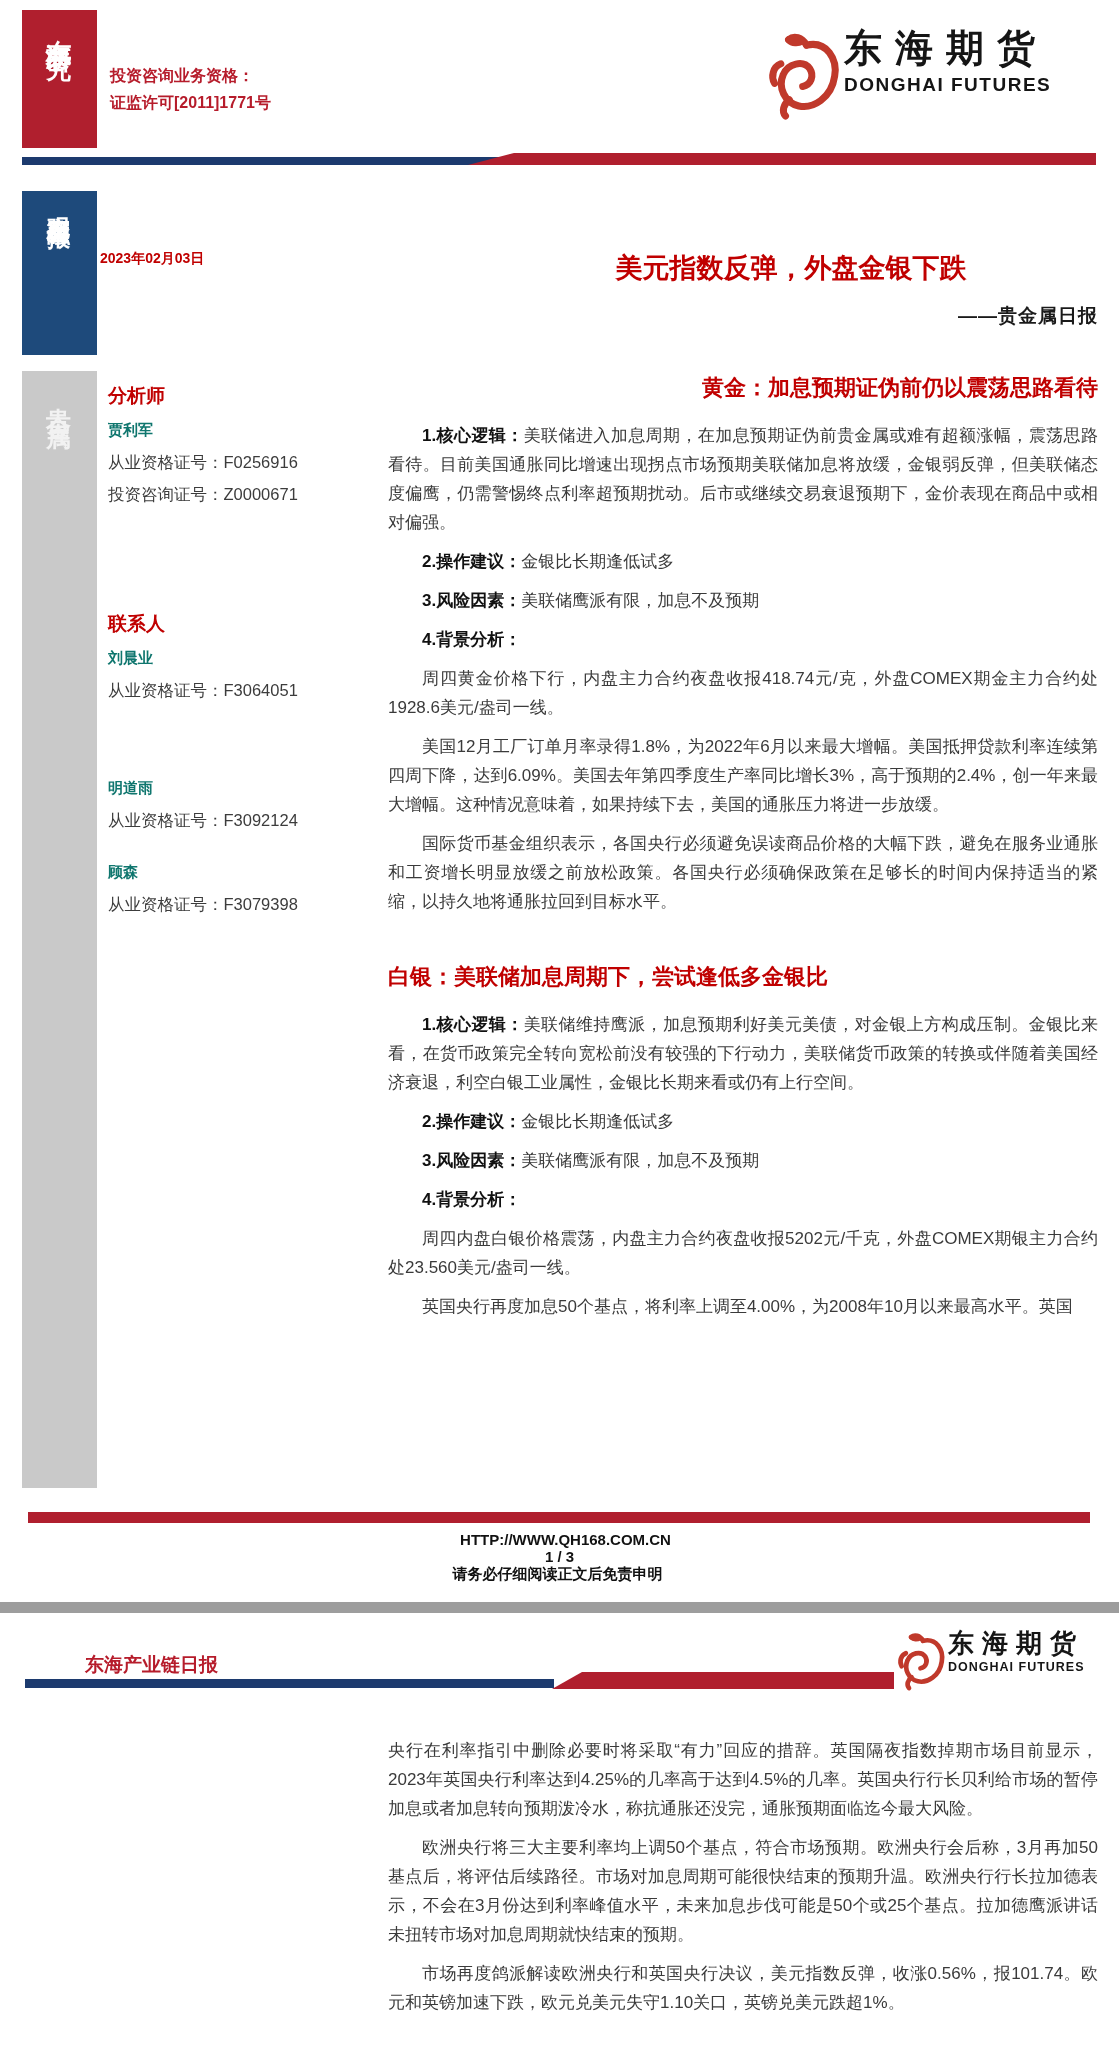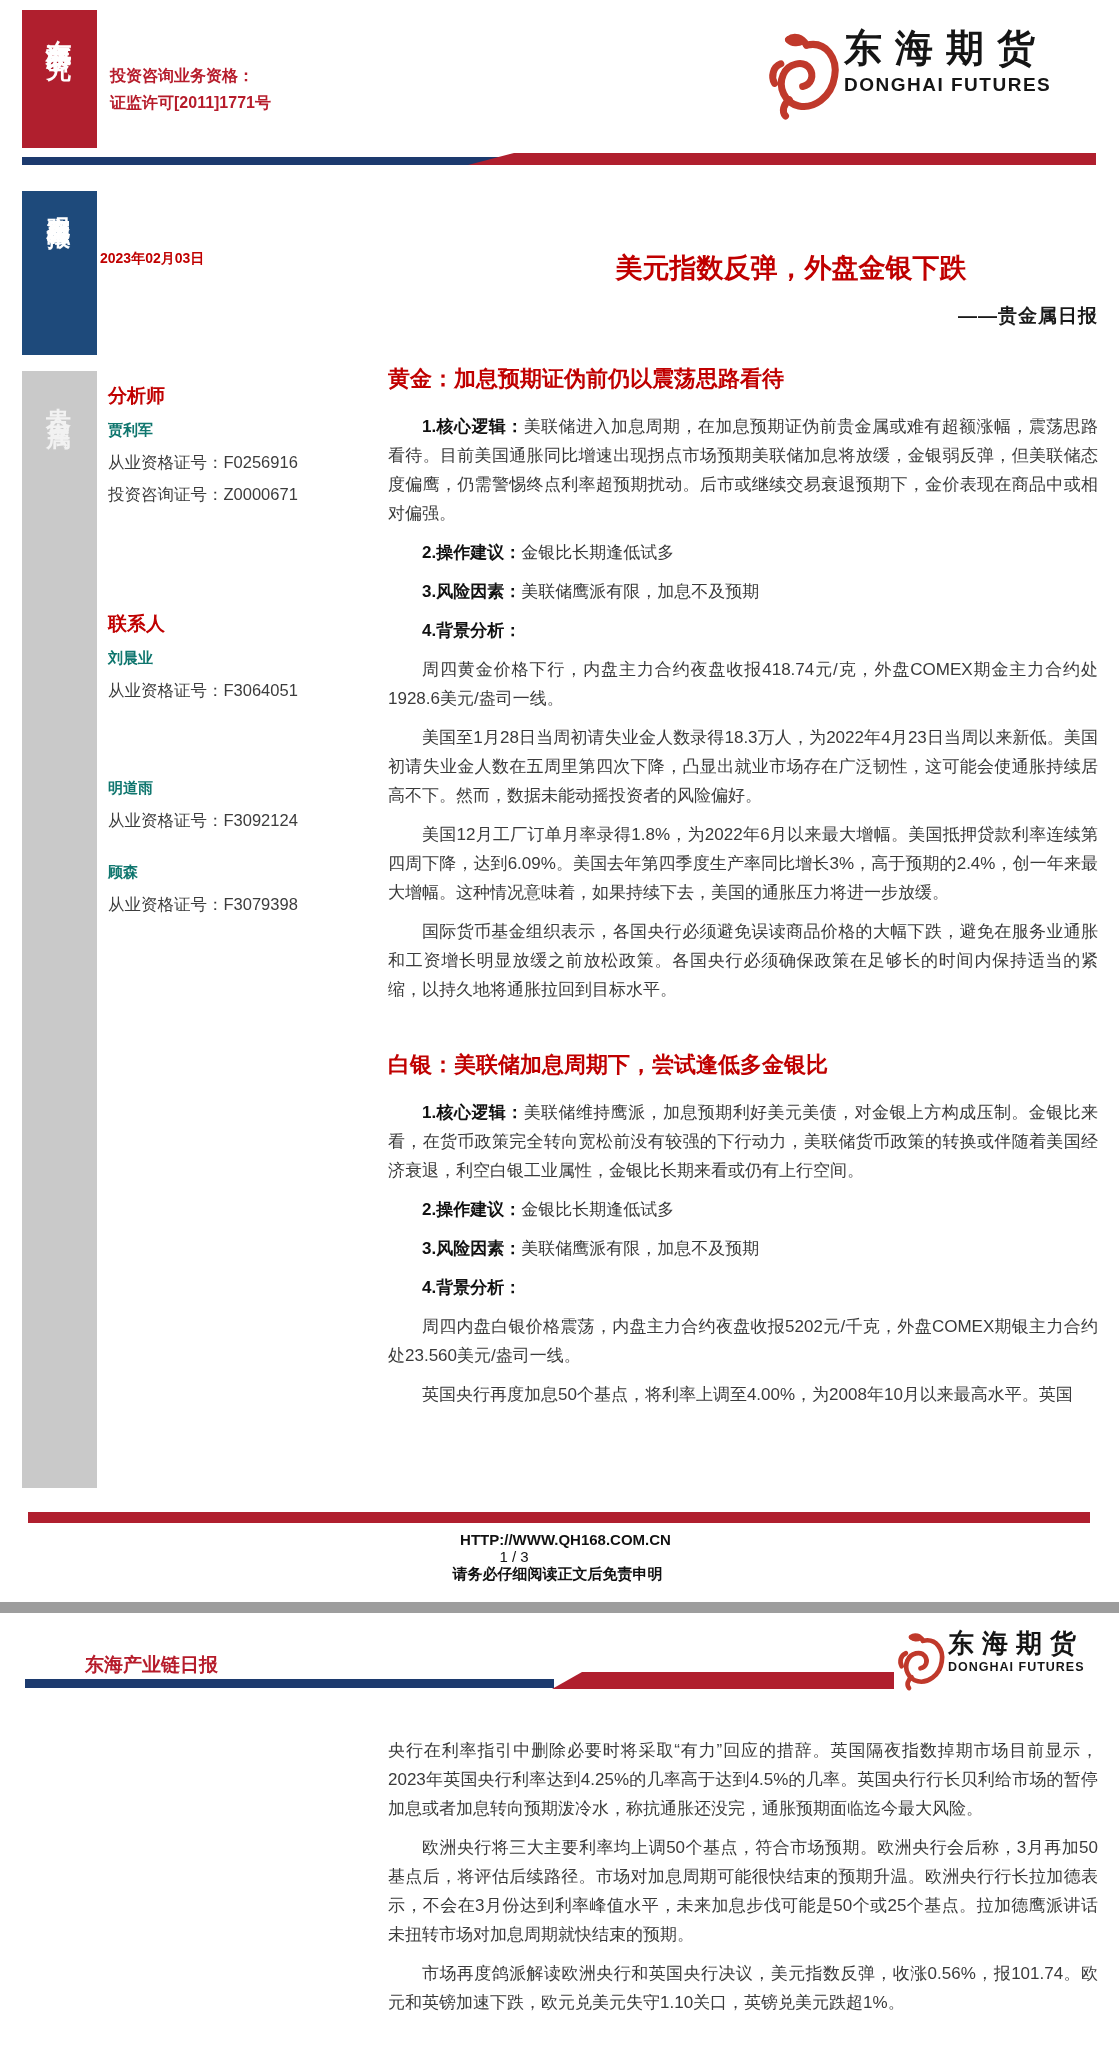--- a/index.html
+++ b/index.html
@@ -49,32 +49,32 @@
   .person-cert{font-size:16.5px;line-height:26px;margin-top:6px;}
   .gap-lg{margin-top:104px;}
   .gap-md{margin-top:72px;}
   .gap-sm{margin-top:26px;}
 
   
   #p1-main{left:388px;top:246px;width:710px;}
   .report-title{font-size:27px;font-weight:bold;color:#c00000;text-align:center;padding-left:96px;line-height:44px;}
   .report-subtitle{text-align:right;font-size:19px;font-weight:600;color:#1a1a1a;margin-top:12px;line-height:28px;letter-spacing:1px;}
   .sec-heading{font-size:22px;font-weight:bold;color:#c00000;line-height:34px;}
-  .mt-gold{margin-top:32px;}
+  .mt-gold{margin-top:41px;text-align:right;}
   .mt-silver{margin-top:44px;}
   .para{font-size:17px;line-height:29px;color:#3a3a3a;text-align:justify;text-indent:2em;margin:10px 0 0 0;}
   .para.first{margin-top:16px;}
   .para .lead{font-weight:bold;color:#111;}
   .no-indent{text-indent:0;}
 
   
   #p1-footerbar{left:28px;top:1512px;width:1062px;height:11px;background:#b01f2e;}
   #p1-footer{left:28px;top:1531px;width:1063px;display:flex;align-items:center;font-size:15px;color:#111;flex-direction:column;}
   #p1-footer .f-url{font-weight:bold;flex:1;text-align:left;padding-left:12px;}
-  #p1-footer .f-page{font-weight:400;width:120px;}
+  #p1-footer .f-page{font-weight:700;width:120px;text-align:center;}
   #p1-footer .f-disc{font-weight:bold;flex:1;text-align:right;padding-right:4px;}
 
   #page-divider{left:0;top:1602px;width:1119px;height:11px;background:#9d9d9d;}
 
   #p2-title{left:85px;top:1652px;color:#b61c2b;font-weight:bold;font-size:19px;}
   #p2-main{left:388px;top:1736px;width:710px;}
 </style>
 </head>
 <body>
 
@@ -139,21 +139,20 @@
   <div class="abs" id="p1-main">
     <div class="report-title">美元指数反弹，外盘金银下跌</div>
     <div class="report-subtitle">——贵金属日报</div>
 
     <div class="sec-heading mt-gold">黄金：加息预期证伪前仍以震荡思路看待</div>
     <p class="para first"><span class="lead">1.核心逻辑：</span><span>美联储进入加息周期，在加息预期证伪前贵金属或难有超额涨幅，震荡思路看待。目前美国通胀同比增速出现拐点市场预期美联储加息将放缓，金银弱反弹，但美联储态度偏鹰，仍需警惕终点利率超预期扰动。后市或继续交易衰退预期下，金价表现在商品中或相对偏强。</span></p>
     <p class="para"><span class="lead">2.操作建议：</span><span>金银比长期逢低试多</span></p>
     <p class="para"><span class="lead">3.风险因素：</span><span>美联储鹰派有限，加息不及预期</span></p>
     <p class="para"><span class="lead">4.背景分析：</span></p>
     <p class="para">周四黄金价格下行，内盘主力合约夜盘收报418.74元/克，外盘COMEX期金主力合约处1928.6美元/盎司一线。</p>
-    <p class="para">美国至1月28日当周初请失业金人数录得18.3万人，为2022年4月23日当周以来新低。美国初请失业金人数在五周里第四次下降，凸显出就业市场存在广泛韧性，这可能会使通胀持续居高不下。然而，数据未能动摇投资者的风险偏好。</p>
     <p class="para">美国12月工厂订单月率录得1.8%，为2022年6月以来最大增幅。美国抵押贷款利率连续第四周下降，达到6.09%。美国去年第四季度生产率同比增长3%，高于预期的2.4%，创一年来最大增幅。这种情况意味着，如果持续下去，美国的通胀压力将进一步放缓。</p>
     <p class="para">国际货币基金组织表示，各国央行必须避免误读商品价格的大幅下跌，避免在服务业通胀和工资增长明显放缓之前放松政策。各国央行必须确保政策在足够长的时间内保持适当的紧缩，以持久地将通胀拉回到目标水平。</p>
 
     <div class="sec-heading mt-silver">白银：美联储加息周期下，尝试逢低多金银比</div>
     <p class="para first"><span class="lead">1.核心逻辑：</span><span>美联储维持鹰派，加息预期利好美元美债，对金银上方构成压制。金银比来看，在货币政策完全转向宽松前没有较强的下行动力，美联储货币政策的转换或伴随着美国经济衰退，利空白银工业属性，金银比长期来看或仍有上行空间。</span></p>
     <p class="para"><span class="lead">2.操作建议：</span><span>金银比长期逢低试多</span></p>
     <p class="para"><span class="lead">3.风险因素：</span><span>美联储鹰派有限，加息不及预期</span></p>
     <p class="para"><span class="lead">4.背景分析：</span></p>
     <p class="para">周四内盘白银价格震荡，内盘主力合约夜盘收报5202元/千克，外盘COMEX期银主力合约处23.560美元/盎司一线。</p>
     <p class="para">英国央行再度加息50个基点，将利率上调至4.00%，为2008年10月以来最高水平。英国</p>

